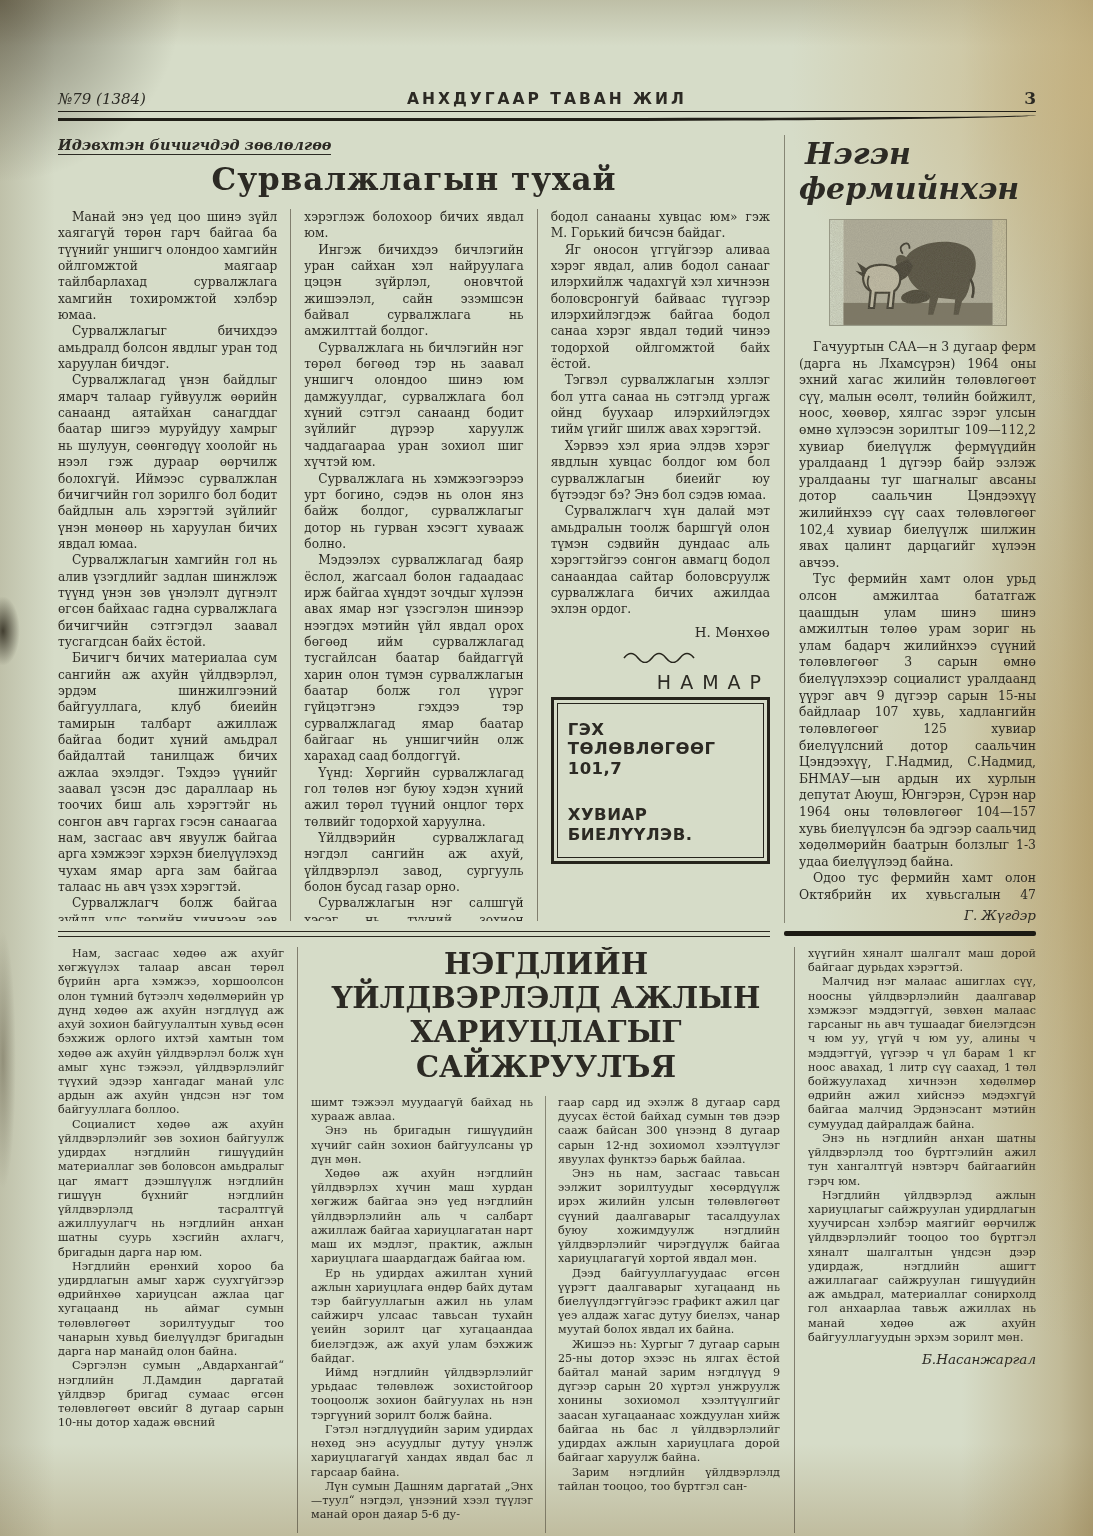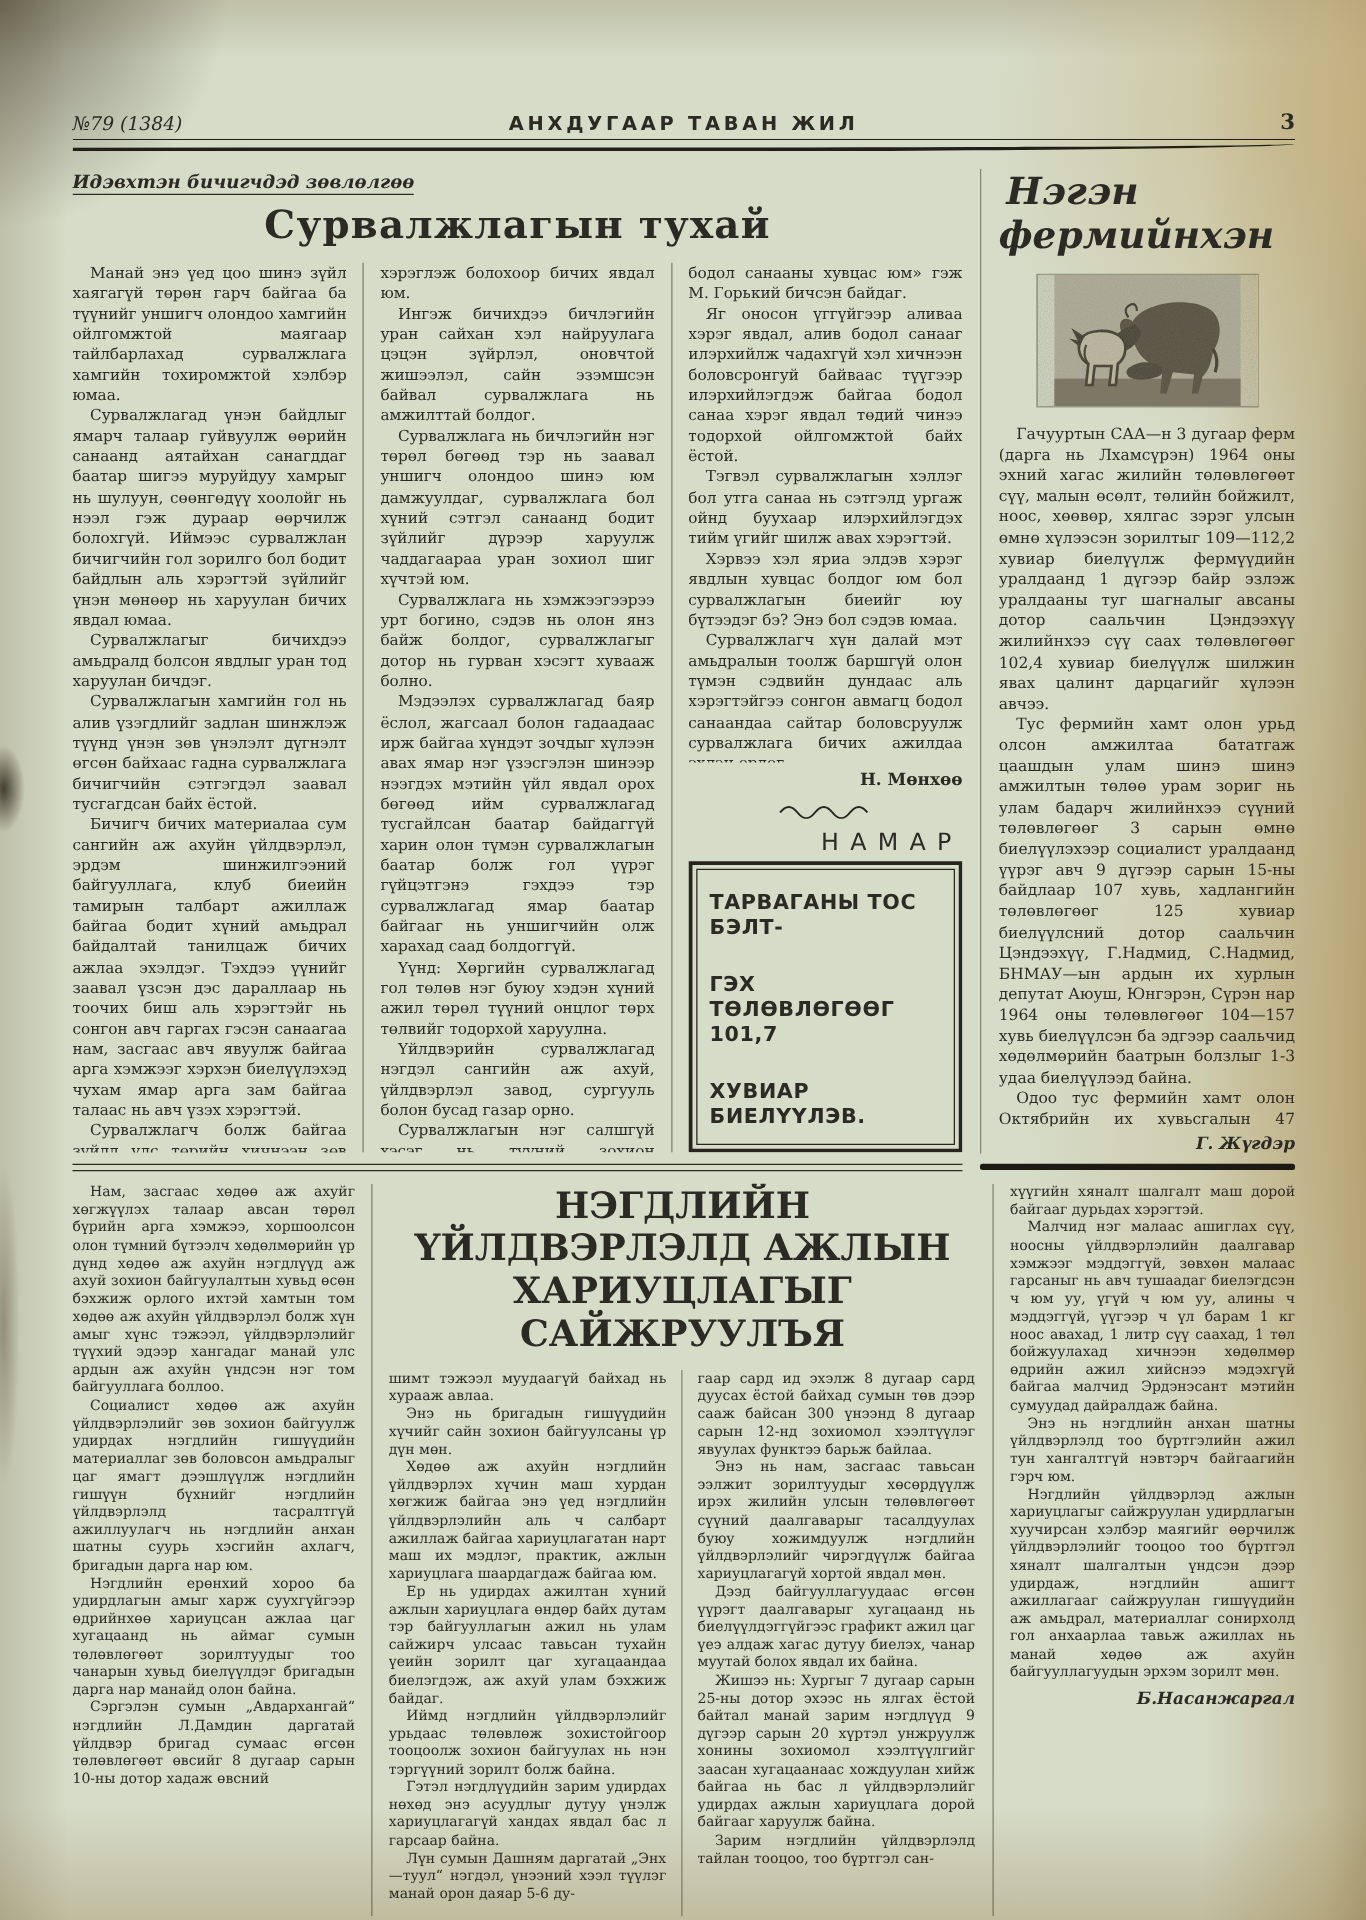--- a/index.html
+++ b/index.html
@@ -27,21 +27,21 @@
   .hdr .issue{width:200px;font-style:italic;font-size:15px;}
   .hdr .masthead{flex:1;text-align:center;font-family:"DejaVu Sans","Liberation Sans",sans-serif;
       font-weight:bold;font-size:15.5px;letter-spacing:3px;}
   .hdr .pageno{width:200px;text-align:right;font-weight:bold;font-size:17px;}
   .hdr-rule{margin-top:3px;height:6px;border-top:1.5px solid #211f18;border-bottom:3px solid #211f18;
       border-radius:0 0 50%/6px 0;}
 
   
   .para{margin:0;text-indent:14px;text-align:justify;font-size:12.2px;line-height:1.34;}
   .cont .para:first-child{text-indent:0;}
-  .byline{font-weight:bold;text-align:right;font-size:13.5px;margin-top:6px;}
+  .byline{font-weight:normal;text-align:right;font-size:13.5px;margin-top:6px;}
 
   
   .top{display:flex;margin-top:14px;height:788px;overflow:hidden;}
   .lead{width:712px;}
   .kicker{font-style:italic;font-weight:bold;font-size:14.5px;
       border-bottom:1px solid #2c2a24;display:inline-block;padding-bottom:1px;}
   .lead-headline{text-align:center;font-weight:bold;font-size:31px;margin:6px 0 12px 0;letter-spacing:1px;}
   .lead-cols{display:flex;height:712px;overflow:hidden;}
   .lead-col{width:226px;overflow:hidden;}
   .lead-col + .lead-col{border-left:1px solid rgba(70,64,50,.6);padding-left:13px;margin-left:13px;}
@@ -99,22 +99,22 @@
     <div class="hdr-rule"></div>
 
     <div class="top">
 
       <div class="lead">
         <span class="kicker">Идэвхтэн бичигчдэд зөвлөлгөө</span>
         <h1 class="lead-headline">Сурвалжлагын тухай</h1>
         <div class="lead-cols">
           <div class="lead-col">
               <p class="para">Манай энэ үед цоо шинэ зүйл хаягагүй төрөн гарч байгаа ба түүнийг уншигч олондоо хамгийн ойлгомжтой маягаар тайлбарлахад сурвалжлага хамгийн тохиромжтой хэлбэр юмаа.</p>
+              <p class="para">Сурвалжлагыг бичихдээ амьдралд болсон явдлыг уран тод харуулан бичдэг.</p>
               <p class="para">Сурвалжлагад үнэн байдлыг ямарч талаар гуйвуулж өөрийн санаанд аятайхан санагддаг баатар шигээ муруйдуу хамрыг нь шулуун, сөөнгөдүү хоолойг нь нээл гэж дураар өөрчилж болохгүй. Иймээс сурвалжлан бичигчийн гол зорилго бол бодит байдлын аль хэрэгтэй зүйлийг үнэн мөнөөр нь харуулан бичих явдал юмаа.</p>
-              <p class="para">Сурвалжлагыг бичихдээ амьдралд болсон явдлыг уран тод харуулан бичдэг.</p>
               <p class="para">Сурвалжлагын хамгийн гол нь алив үзэгдлийг задлан шинжлэж түүнд үнэн зөв үнэлэлт дүгнэлт өгсөн байхаас гадна сурвалжлага бичигчийн сэтгэгдэл заавал тусгагдсан байх ёстой.</p>
               <p class="para">Бичигч бичих материалаа сум сангийн аж ахуйн үйлдвэрлэл, эрдэм шинжилгээний байгууллага, клуб биеийн тамирын талбарт ажиллаж байгаа бодит хүний амьдрал байдалтай танилцаж бичих ажлаа эхэлдэг. Тэхдээ үүнийг заавал үзсэн дэс дараллаар нь тоочих биш аль хэрэгтэйг нь сонгон авч гаргах гэсэн санаагаа нам, засгаас авч явуулж байгаа арга хэмжээг хэрхэн биелүүлэхэд чухам ямар арга зам байгаа талаас нь авч үзэх хэрэгтэй.</p>
               <p class="para">Сурвалжлагч болж байгаа зүйлд улс төрийн хичнээн зөв дүгнэлт хийж чадвал уншигчидад нүдээрээ үзэж, үйл явдал болж байгаа тэр газар очоод ирсэн мэт сэтгэгдэл төрүүлж манай эх орны өнцөг булан бүрт өдрөөс өдөрт өрнөн хөгжиж байгаа сум-нэгдлийн суурин төв цоо шинээр байгуулагдаж байгаа үйлдвэр завод, соёл ахуй зэрэг төрлөх эх орныхоо үзээгүй газраарыг танилцаж туршлагыг нь</p>
             </div>
           <div class="lead-col cont">
               <p class="para">хэрэглэж болохоор бичих явдал юм.</p>
               <p class="para">Ингэж бичихдээ бичлэгийн уран сайхан хэл найруулага цэцэн зүйрлэл, оновчтой жишээлэл, сайн эзэмшсэн байвал сурвалжлага нь амжилттай болдог.</p>
               <p class="para">Сурвалжлага нь бичлэгийн нэг төрөл бөгөөд тэр нь заавал уншигч олондоо шинэ юм дамжуулдаг, сурвалжлага бол хүний сэтгэл санаанд бодит зүйлийг дүрээр харуулж чаддагаараа уран зохиол шиг хүчтэй юм.</p>
               <p class="para">Сурвалжлага нь хэмжээгээрээ урт богино, сэдэв нь олон янз байж болдог, сурвалжлагыг дотор нь гурван хэсэгт хувааж болно.</p>
               <p class="para">Мэдээлэх сурвалжлагад баяр ёслол, жагсаал болон гадаадаас ирж байгаа хүндэт зочдыг хүлээн авах ямар нэг үзэсгэлэн шинээр нээгдэх мэтийн үйл явдал орох бөгөөд ийм сурвалжлагад тусгайлсан баатар байдаггүй харин олон түмэн сурвалжлагын баатар болж гол үүрэг гүйцэтгэнэ гэхдээ тэр сурвалжлагад ямар баатар байгааг нь уншигчийн олж харахад саад болдоггүй.</p>
@@ -131,21 +131,20 @@
                 <p class="para">Сурвалжлагч хүн далай мэт амьдралын тоолж баршгүй олон түмэн сэдвийн дундаас аль хэрэгтэйгээ сонгон авмагц бодол санаандаа сайтар боловсруулж сурвалжлага бичих ажилдаа эхлэн ордог.</p>
               </div>
             <div class="byline">Н. Мөнхөө</div>
             <div class="ornament">
               <svg width="78" height="12" viewBox="0 0 78 12">
                 <path d="M3 7 q7 -9 14 0 t14 0 t14 0 t14 0 t14 0" fill="none" stroke="#27251d" stroke-width="1.6"></path>
               </svg>
             </div>
             <div class="namar-head">НАМАР</div>
             <div class="namar-box">
-                <p class="para">ТАРВАГАНЫ ТОС БЭЛТ-</p>
                 <p class="para">ГЭХ ТӨЛӨВЛӨГӨӨГ  101,7</p>
                 <p class="para">ХУВИАР БИЕЛҮҮЛЭВ.</p>
               </div>
           </div>
         </div>
       </div>
 
       <div class="farm">
         <div class="farm-title">
           <div>Нэгэн</div>

